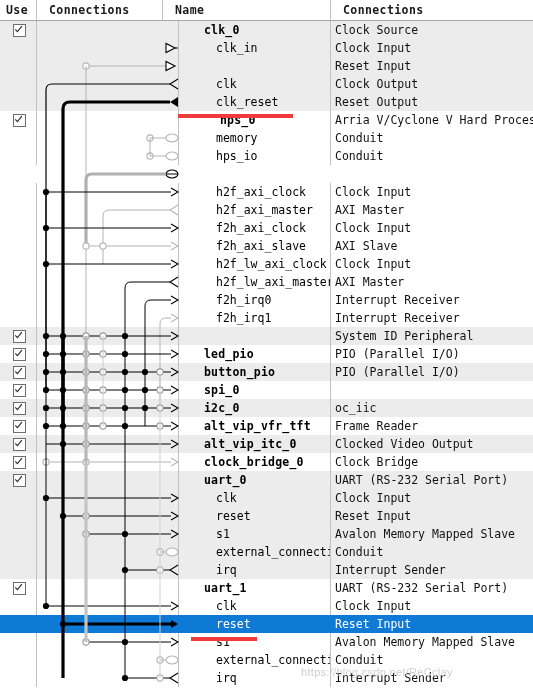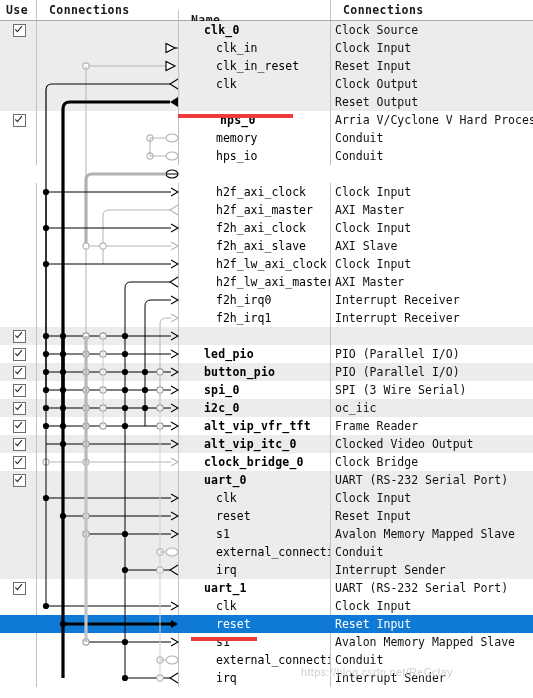--- a/index.html
+++ b/index.html
@@ -11,21 +11,21 @@
   #app{position:absolute;inset:0;background:#fff;}
 
   
   .thead{position:absolute;left:0;top:0;width:533px;height:21px;background:#fff;
          border-bottom:1px solid #a8a8a8;box-sizing:border-box;}
   .th{position:absolute;top:0;height:20px;line-height:20px;font-size:11.5px;
       font-weight:600;letter-spacing:.4px;color:#1a1a1a;white-space:nowrap;}
   .th.sep{border-left:1px solid #c2c2c2;padding-left:12px;}
   .th-use{left:0;width:36px;padding-left:6px;box-sizing:border-box;}
   .th-conn{left:36px;width:142px;padding-left:8px;box-sizing:border-box;}
-  .th-name{left:178px;width:152px;padding-left:8px;box-sizing:border-box;margin-top:10px;}
+  .th-name{left:162px;width:152px;padding-left:8px;box-sizing:border-box;}
   .th-desc{left:330px;width:203px;padding-left:6px;box-sizing:border-box;}
 
   
   .tbody{position:absolute;left:0;top:21px;width:533px;height:677px;overflow:hidden;}
   .row{position:absolute;left:0;width:533px;height:18px;}
   .row .band{position:absolute;left:0;top:0;width:533px;height:18px;}
   .row.alt .band{background:#ececec;}
   .row.plain .band{background:#ffffff;}
   .row.sel  .band{background:#0f7ad6;}
 
@@ -93,40 +93,40 @@
         <div class="cell c-name"><span class="nm port" style="padding-left:32px;">clk_in</span></div>
         <div class="cell c-desc"><span class="desc">Clock Input</span></div>
         <div class="vline vl-1"></div>
         <div class="vline vl-2"></div>
         <div class="vline vl-3"></div>
       </div>
       <div class="row alt" style="top: 36px;">
         <div class="band"></div>
         <div class="cell c-use"></div>
         <div class="cell c-conn"></div>
-        <div class="cell c-name"><span class="nm port" style="padding-left:32px;">clk_in_reset</span></div>
         <div class="cell c-desc"><span class="desc">Reset Input</span></div>
         <div class="vline vl-1"></div>
         <div class="vline vl-2"></div>
         <div class="vline vl-3"></div>
       </div>
       <div class="row alt" style="top: 54px;">
         <div class="band"></div>
         <div class="cell c-use"></div>
         <div class="cell c-conn"></div>
         <div class="cell c-name"><span class="nm port" style="padding-left:32px;">clk</span></div>
         <div class="cell c-desc"><span class="desc">Clock Output</span></div>
         <div class="vline vl-1"></div>
         <div class="vline vl-2"></div>
         <div class="vline vl-3"></div>
       </div>
       <div class="row alt" style="top: 72px;">
         <div class="band"></div>
         <div class="cell c-use"></div>
         <div class="cell c-conn"></div>
+        <div class="cell c-name"><span class="nm port" style="padding-left:32px;">clk_reset</span></div>
         <div class="cell c-desc"><span class="desc">Reset Output</span></div>
         <div class="vline vl-1"></div>
         <div class="vline vl-2"></div>
         <div class="vline vl-3"></div>
       </div>
       <div class="row plain" style="top: 90px;">
         <div class="band"></div>
         <div class="cell c-use">
           <span style="position:absolute;left:13px;top:3px;width:11px;height:11px;border:1px solid #6d6d6d;background:#fff;display:block;">
             <svg width="9" height="9" viewBox="0 0 9 9" style="position:absolute;left:0;top:0;">
@@ -254,20 +254,21 @@
       <div class="row alt" style="top: 306px;">
         <div class="band"></div>
         <div class="cell c-use">
           <span style="position:absolute;left:13px;top:3px;width:11px;height:11px;border:1px solid #6d6d6d;background:#fff;display:block;">
             <svg width="9" height="9" viewBox="0 0 9 9" style="position:absolute;left:0;top:0;">
               <path d="M1.3 4.4 L3.4 6.7 L7.9 1.2" fill="none" stroke="#2a2a2a" stroke-width="1.1"></path>
             </svg>
           </span>
         </div>
         <div class="cell c-conn"></div>
+        <div class="cell c-desc"><span class="desc">System ID Peripheral</span></div>
         <div class="vline vl-1"></div>
         <div class="vline vl-2"></div>
         <div class="vline vl-3"></div>
       </div>
       <div class="row plain" style="top: 324px;">
         <div class="band"></div>
         <div class="cell c-use">
           <span style="position:absolute;left:13px;top:3px;width:11px;height:11px;border:1px solid #6d6d6d;background:#fff;display:block;">
             <svg width="9" height="9" viewBox="0 0 9 9" style="position:absolute;left:0;top:0;">
               <path d="M1.3 4.4 L3.4 6.7 L7.9 1.2" fill="none" stroke="#2a2a2a" stroke-width="1.1"></path>
@@ -301,21 +302,20 @@
         <div class="band"></div>
         <div class="cell c-use">
           <span style="position:absolute;left:13px;top:3px;width:11px;height:11px;border:1px solid #6d6d6d;background:#fff;display:block;">
             <svg width="9" height="9" viewBox="0 0 9 9" style="position:absolute;left:0;top:0;">
               <path d="M1.3 4.4 L3.4 6.7 L7.9 1.2" fill="none" stroke="#2a2a2a" stroke-width="1.1"></path>
             </svg>
           </span>
         </div>
         <div class="cell c-conn"></div>
         <div class="cell c-name"><span class="nm mod" style="padding-left:20px;">spi_0</span></div>
-        <div class="cell c-desc"><span class="desc">SPI (3 Wire Serial)</span></div>
         <div class="vline vl-1"></div>
         <div class="vline vl-2"></div>
         <div class="vline vl-3"></div>
       </div>
       <div class="row alt" style="top: 378px;">
         <div class="band"></div>
         <div class="cell c-use">
           <span style="position:absolute;left:13px;top:3px;width:11px;height:11px;border:1px solid #6d6d6d;background:#fff;display:block;">
             <svg width="9" height="9" viewBox="0 0 9 9" style="position:absolute;left:0;top:0;">
               <path d="M1.3 4.4 L3.4 6.7 L7.9 1.2" fill="none" stroke="#2a2a2a" stroke-width="1.1"></path>

